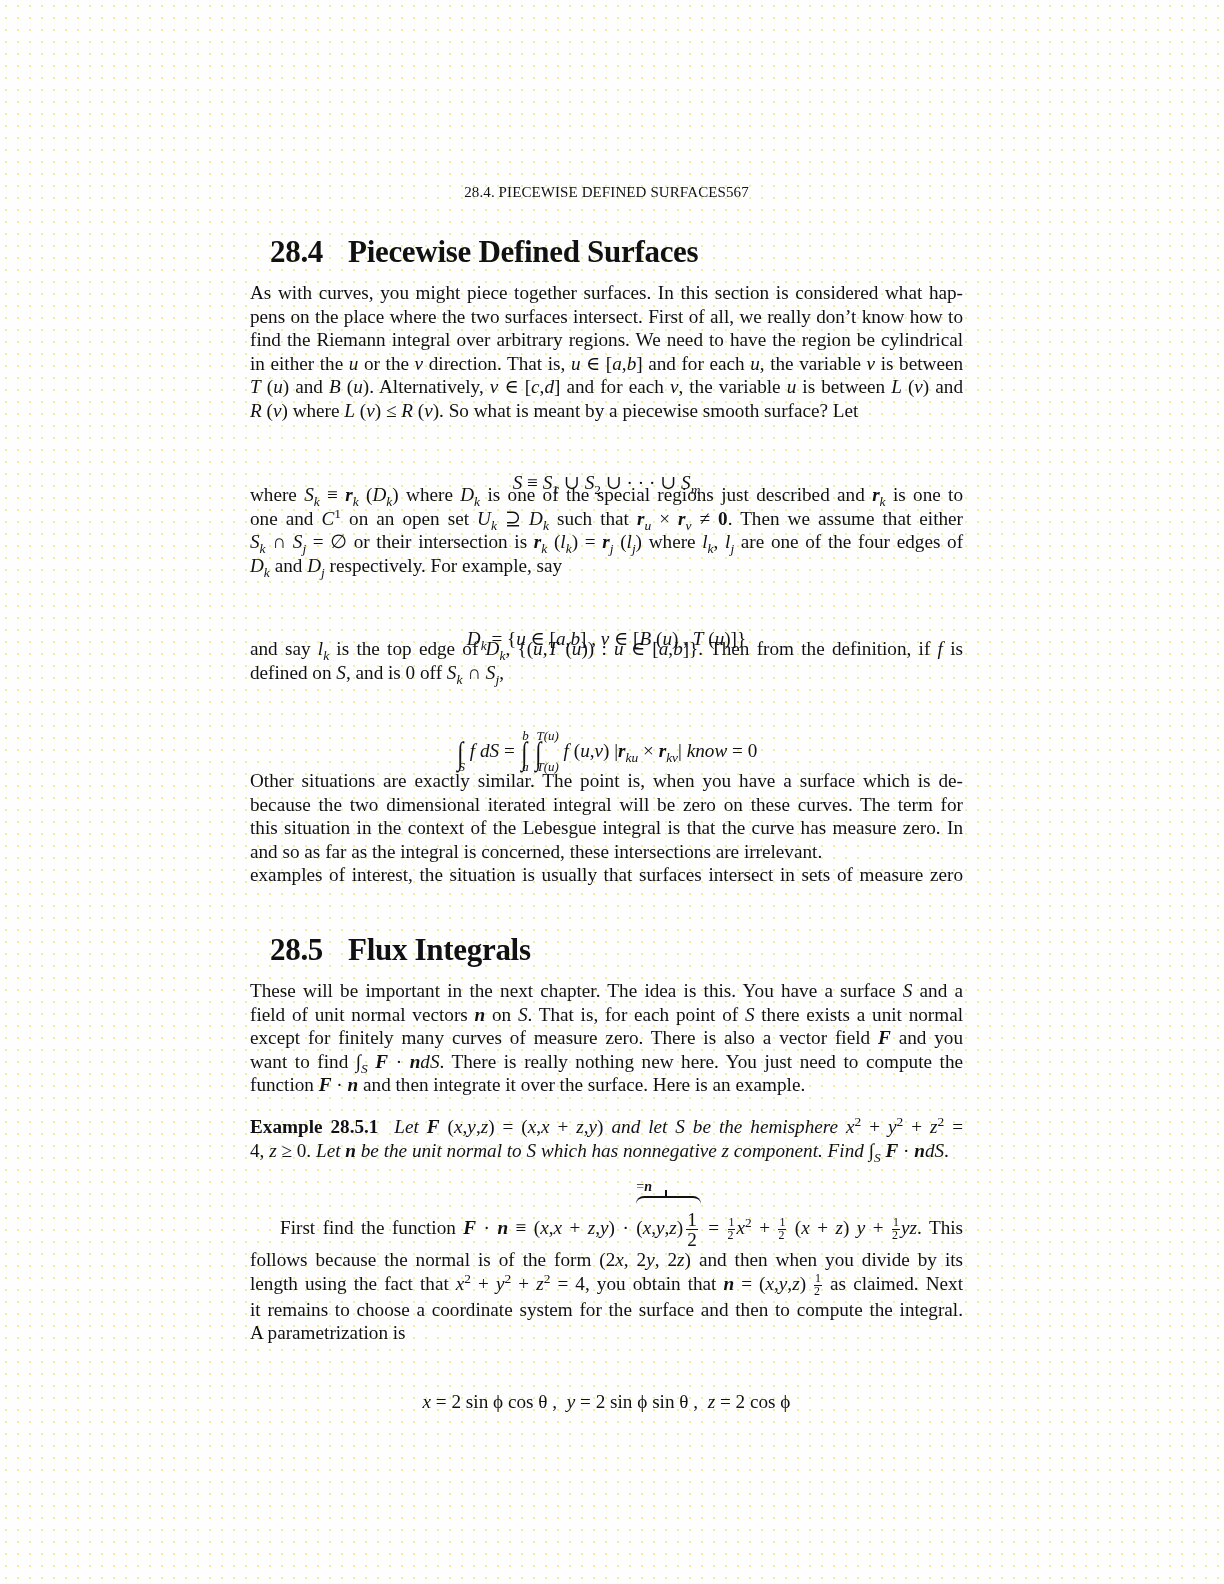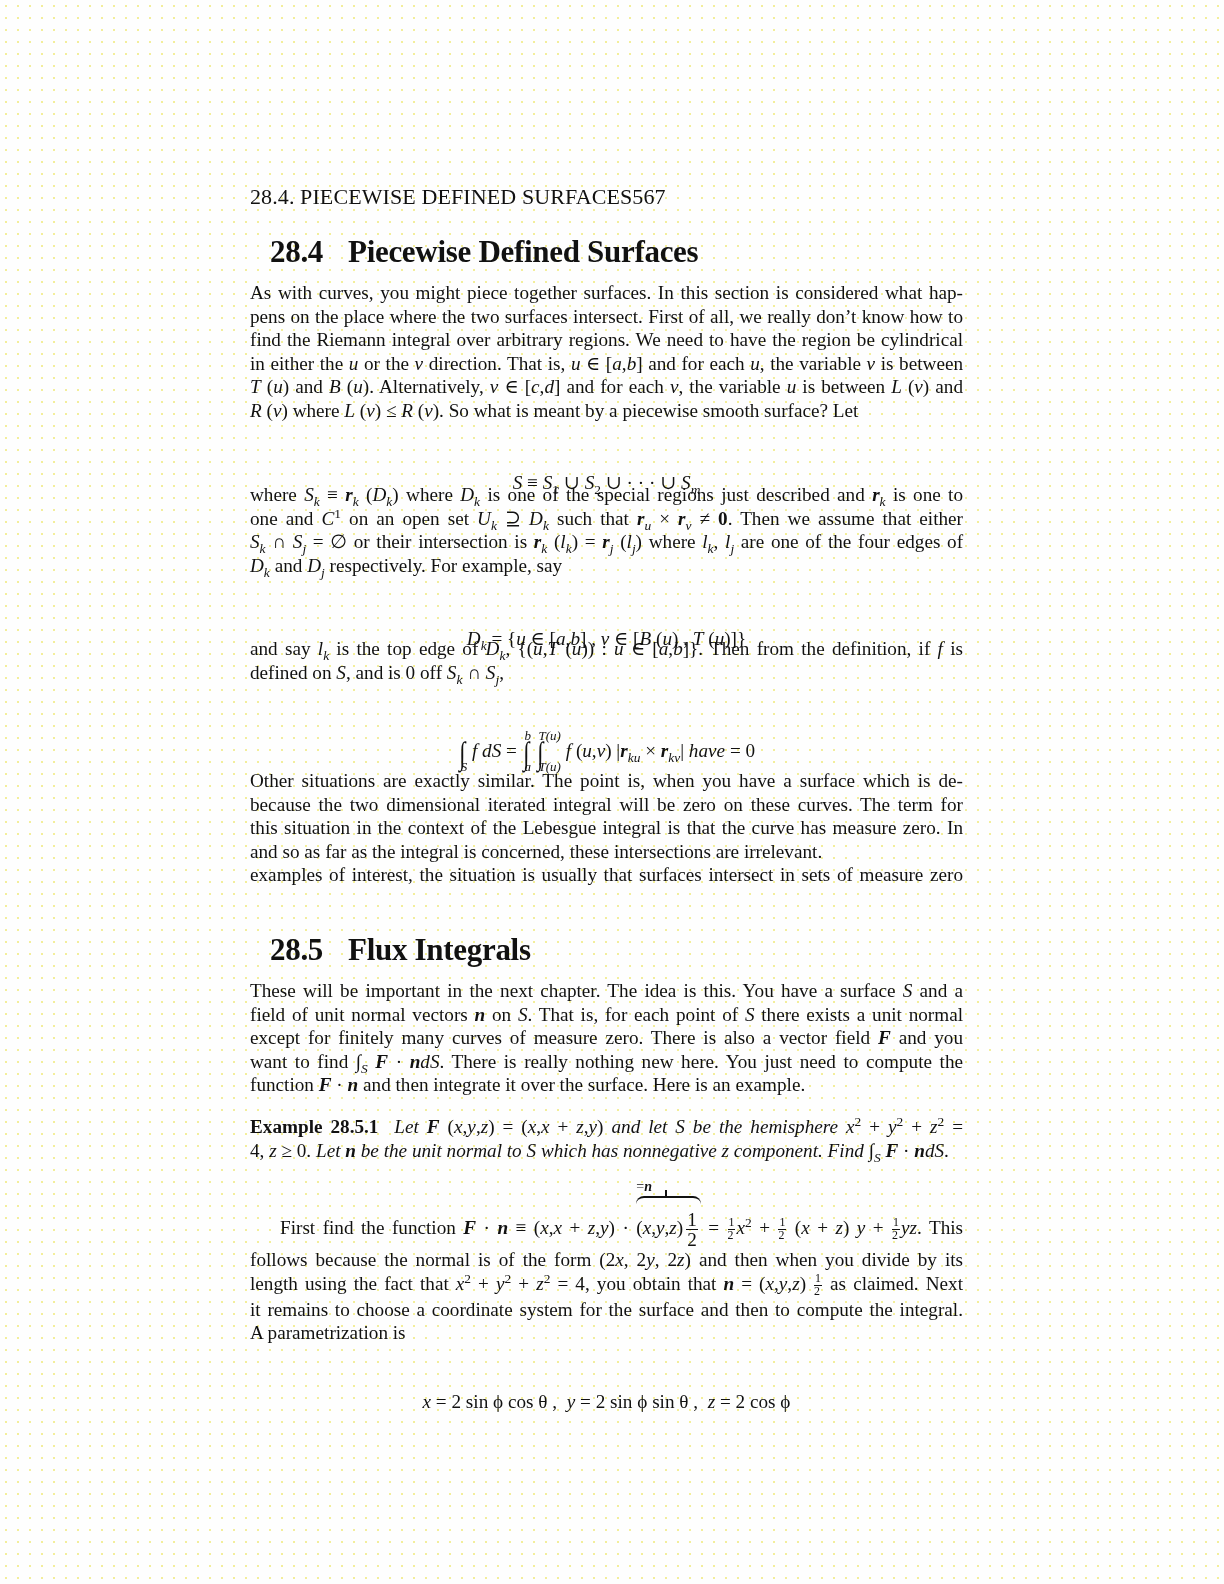--- a/index.html
+++ b/index.html
@@ -7,21 +7,21 @@
     width: 1224px; height: 1584px; position: relative; overflow: hidden;
     background-color: #fefefe;
     background-image: radial-gradient(circle, #f3ee9a 0.8px, transparent 1.2px);
     background-size: 12px 12px;
     font-family: "Liberation Serif", "DejaVu Serif", serif;
     color: #111;
   }
   .page { position: absolute; left: 250px; top: 0; width: 713px; }
   .running-head {
     position: absolute; top: 184px; left: 0; width: 713px;
-    font-size: 22px; display: flex; justify-content: flex-start;
+    font-size: 15px; display: flex; justify-content: center;
     letter-spacing: 0.1px;
   }
   .section-title {
     position: absolute; left: 20px; font-weight: bold; font-size: 31px;
     letter-spacing: -0.3px; white-space: nowrap;
   }
   .section-title .num { display: inline-block; width: 78px; }
   .para {
     position: absolute; left: 0; width: 713px; font-size: 19.2px;
     line-height: 23.6px; text-align: justify; text-align-last: left;
@@ -91,21 +91,21 @@
   <div class="para" style="top:637px">
       <span class="line">and say <i>l<sub>k</sub></i> is the top edge of <i>D<sub>k</sub></i>, {(<i>u</i>,<i>T</i> (<i>u</i>)) : <i>u</i> ∈ [<i>a</i>,<i>b</i>]}. Then from the definition, if <i>f</i> is</span>
       <span class="line last">defined on <i>S</i>, and is 0 off <i>S<sub>k</sub></i> ∩ <i>S<sub>j</sub></i>,</span>
     </div>
 
   <div class="eq" style="top:700px; height:60px;">
     <span class="intsym">∫</span><span class="limits"><span class="up">&nbsp;</span><span class="it">S</span></span>
     <span><i>f dS</i> =</span>
     <span class="intsym">∫</span><span class="limits"><span class="up it">b</span><span class="it">a</span></span>
     <span class="intsym">∫</span><span class="limits"><span class="up it">T(u)</span><span class="it">T(u)</span></span>
-    <span><i>f</i> (<i>u</i>,<i>v</i>) |<b class="v">r</b><sub><i>ku</i></sub> × <b class="v">r</b><sub><i>kv</i></sub>| <i>have</i> = 0</span>
+    <span><i>f</i> (<i>u</i>,<i>v</i>) |<b class="v">r</b><sub><i>ku</i></sub> × <b class="v">r</b><sub><i>kv</i></sub>| <i>know</i> = 0</span>
   </div>
 
   <div class="para" style="top:769px">
       <span class="line">Other situations are exactly similar. The point is, when you have a surface which is de-</span>
       <span class="line">because the two dimensional iterated integral will be zero on these curves. The term for</span>
       <span class="line">this situation in the context of the Lebesgue integral is that the curve has measure zero. In</span>
       <span class="line last">and so as far as the integral is concerned, these intersections are irrelevant.</span>
       <span class="line">examples of interest, the situation is usually that surfaces intersect in sets of measure zero</span>
     </div>
 

